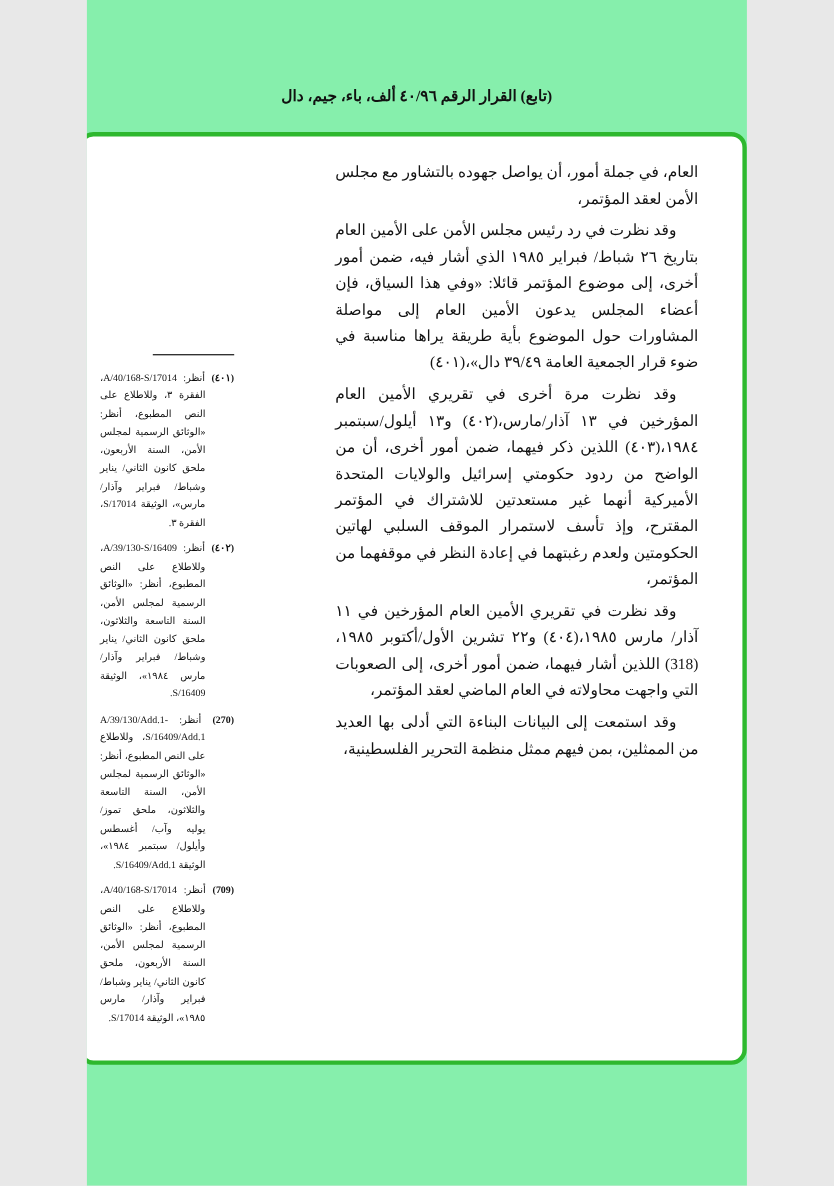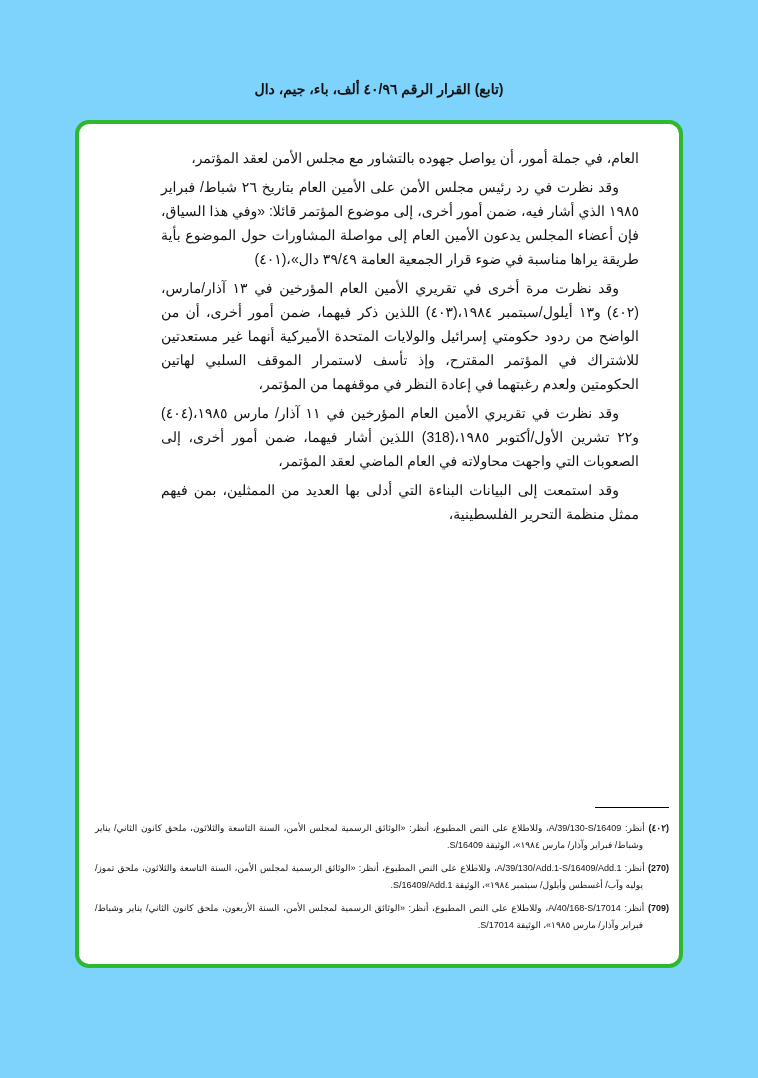--- a/index.html
+++ b/index.html
@@ -1,22 +1,22 @@
 <!DOCTYPE html>
 <html lang="ar"><head>
 <meta charset="utf-8">
 <style>
   * { margin: 0; padding: 0; box-sizing: border-box; }
   html, body { background: #e8e8e8; }
   .page {
-    width: 758px;
+    width: 600px;
     height: 1078px;
     margin: 0 auto;
-    background: #7dd3fc;
-    font-family: Liberation Sans, sans-serif;
+    background: #86efac;
+    font-family: Liberation Serif, serif;
     color: #111111;
     direction: rtl;
     position: relative;
     overflow: hidden;
   }
   .doc-header { padding-top: 80px; text-align: center; }
   .doc-title {
     font-size: 14px;
     font-weight: bold;
     line-height: 18px;
@@ -28,24 +28,23 @@
     margin-top: 7px;
     padding: 0 28px;
   }
   .frame {
     width: 608px;
     height: 848px;
     margin: 22px auto 0 auto;
     border: 4px solid #2eb82e;
     border-radius: 14px;
     display: flex;
-    flex-direction: column;
+    flex-direction: row;
     overflow: hidden;
     background: #ffffff;
-    align-items: flex-end;
   }
   .body-text { padding: 22px 40px 0 82px; }
   .body-text p {
     font-size: 14px;
     line-height: 24px;
     text-align: justify;
     text-indent: 20px;
     margin-bottom: 5px;
   }
   .body-text p.continuation { text-indent: 0; }
@@ -91,20 +90,21 @@
       <p class="continuation">العام، في جملة أمور، أن يواصل جهوده بالتشاور مع مجلس الأمن لعقد المؤتمر،</p>
       <p>وقد نظرت في رد رئيس مجلس الأمن على الأمين العام بتاريخ ٢٦ شباط/ فبراير ١٩٨٥ الذي أشار فيه، ضمن أمور أخرى، إلى موضوع المؤتمر قائلا: «وفي هذا السياق، فإن أعضاء المجلس يدعون الأمين العام إلى مواصلة المشاورات حول الموضوع بأية طريقة يراها مناسبة في ضوء قرار الجمعية العامة ٣٩/٤٩ دال»،(٤٠١)</p>
       <p>وقد نظرت مرة أخرى في تقريري الأمين العام المؤرخين في ١٣ آذار/مارس،(٤٠٢) و١٣ أيلول/سبتمبر ١٩٨٤،(٤٠٣) اللذين ذكر فيهما، ضمن أمور أخرى، أن من الواضح من ردود حكومتي إسرائيل والولايات المتحدة الأميركية أنهما غير مستعدتين للاشتراك في المؤتمر المقترح، وإذ تأسف لاستمرار الموقف السلبي لهاتين الحكومتين ولعدم رغبتهما في إعادة النظر في موقفهما من المؤتمر،</p>
       <p>وقد نظرت في تقريري الأمين العام المؤرخين في ١١ آذار/ مارس ١٩٨٥،(٤٠٤) و٢٢ تشرين الأول/أكتوبر ١٩٨٥،(318) اللذين أشار فيهما، ضمن أمور أخرى، إلى الصعوبات التي واجهت محاولاته في العام الماضي لعقد المؤتمر،</p>
       <p>وقد استمعت إلى البيانات البناءة التي أدلى بها العديد من الممثلين، بمن فيهم ممثل منظمة التحرير الفلسطينية،</p>
     </div>
 
     <div class="footnote-block">
       <div class="footnote-sep"></div>
       <div class="footnotes">
+        <p class="footnote"><span class="fn-num">(٤٠١)</span> <span>أنظر: A/40/168-S/17014، الفقرة ٣، وللاطلاع على النص المطبوع، أنظر: «الوثائق الرسمية لمجلس الأمن، السنة الأربعون، ملحق كانون الثاني/ يناير وشباط/ فبراير وآذار/ مارس»، الوثيقة S/17014، الفقرة ٣.</span></p>
         <p class="footnote"><span class="fn-num">(٤٠٢)</span> <span>أنظر: A/39/130-S/16409، وللاطلاع على النص المطبوع، أنظر: «الوثائق الرسمية لمجلس الأمن، السنة التاسعة والثلاثون، ملحق كانون الثاني/ يناير وشباط/ فبراير وآذار/ مارس ١٩٨٤»، الوثيقة S/16409.</span></p>
         <p class="footnote"><span class="fn-num">(270)</span> <span>أنظر: A/39/130/Add.1-S/16409/Add.1، وللاطلاع على النص المطبوع، أنظر: «الوثائق الرسمية لمجلس الأمن، السنة التاسعة والثلاثون، ملحق تموز/ يوليه وآب/ أغسطس وأيلول/ سبتمبر ١٩٨٤»، الوثيقة S/16409/Add.1.</span></p>
         <p class="footnote"><span class="fn-num">(709)</span> <span>أنظر: A/40/168-S/17014، وللاطلاع على النص المطبوع، أنظر: «الوثائق الرسمية لمجلس الأمن، السنة الأربعون، ملحق كانون الثاني/ يناير وشباط/ فبراير وآذار/ مارس ١٩٨٥»، الوثيقة S/17014.</span></p>
       </div>
     </div>
 
   </div>
 
 
 </div>

